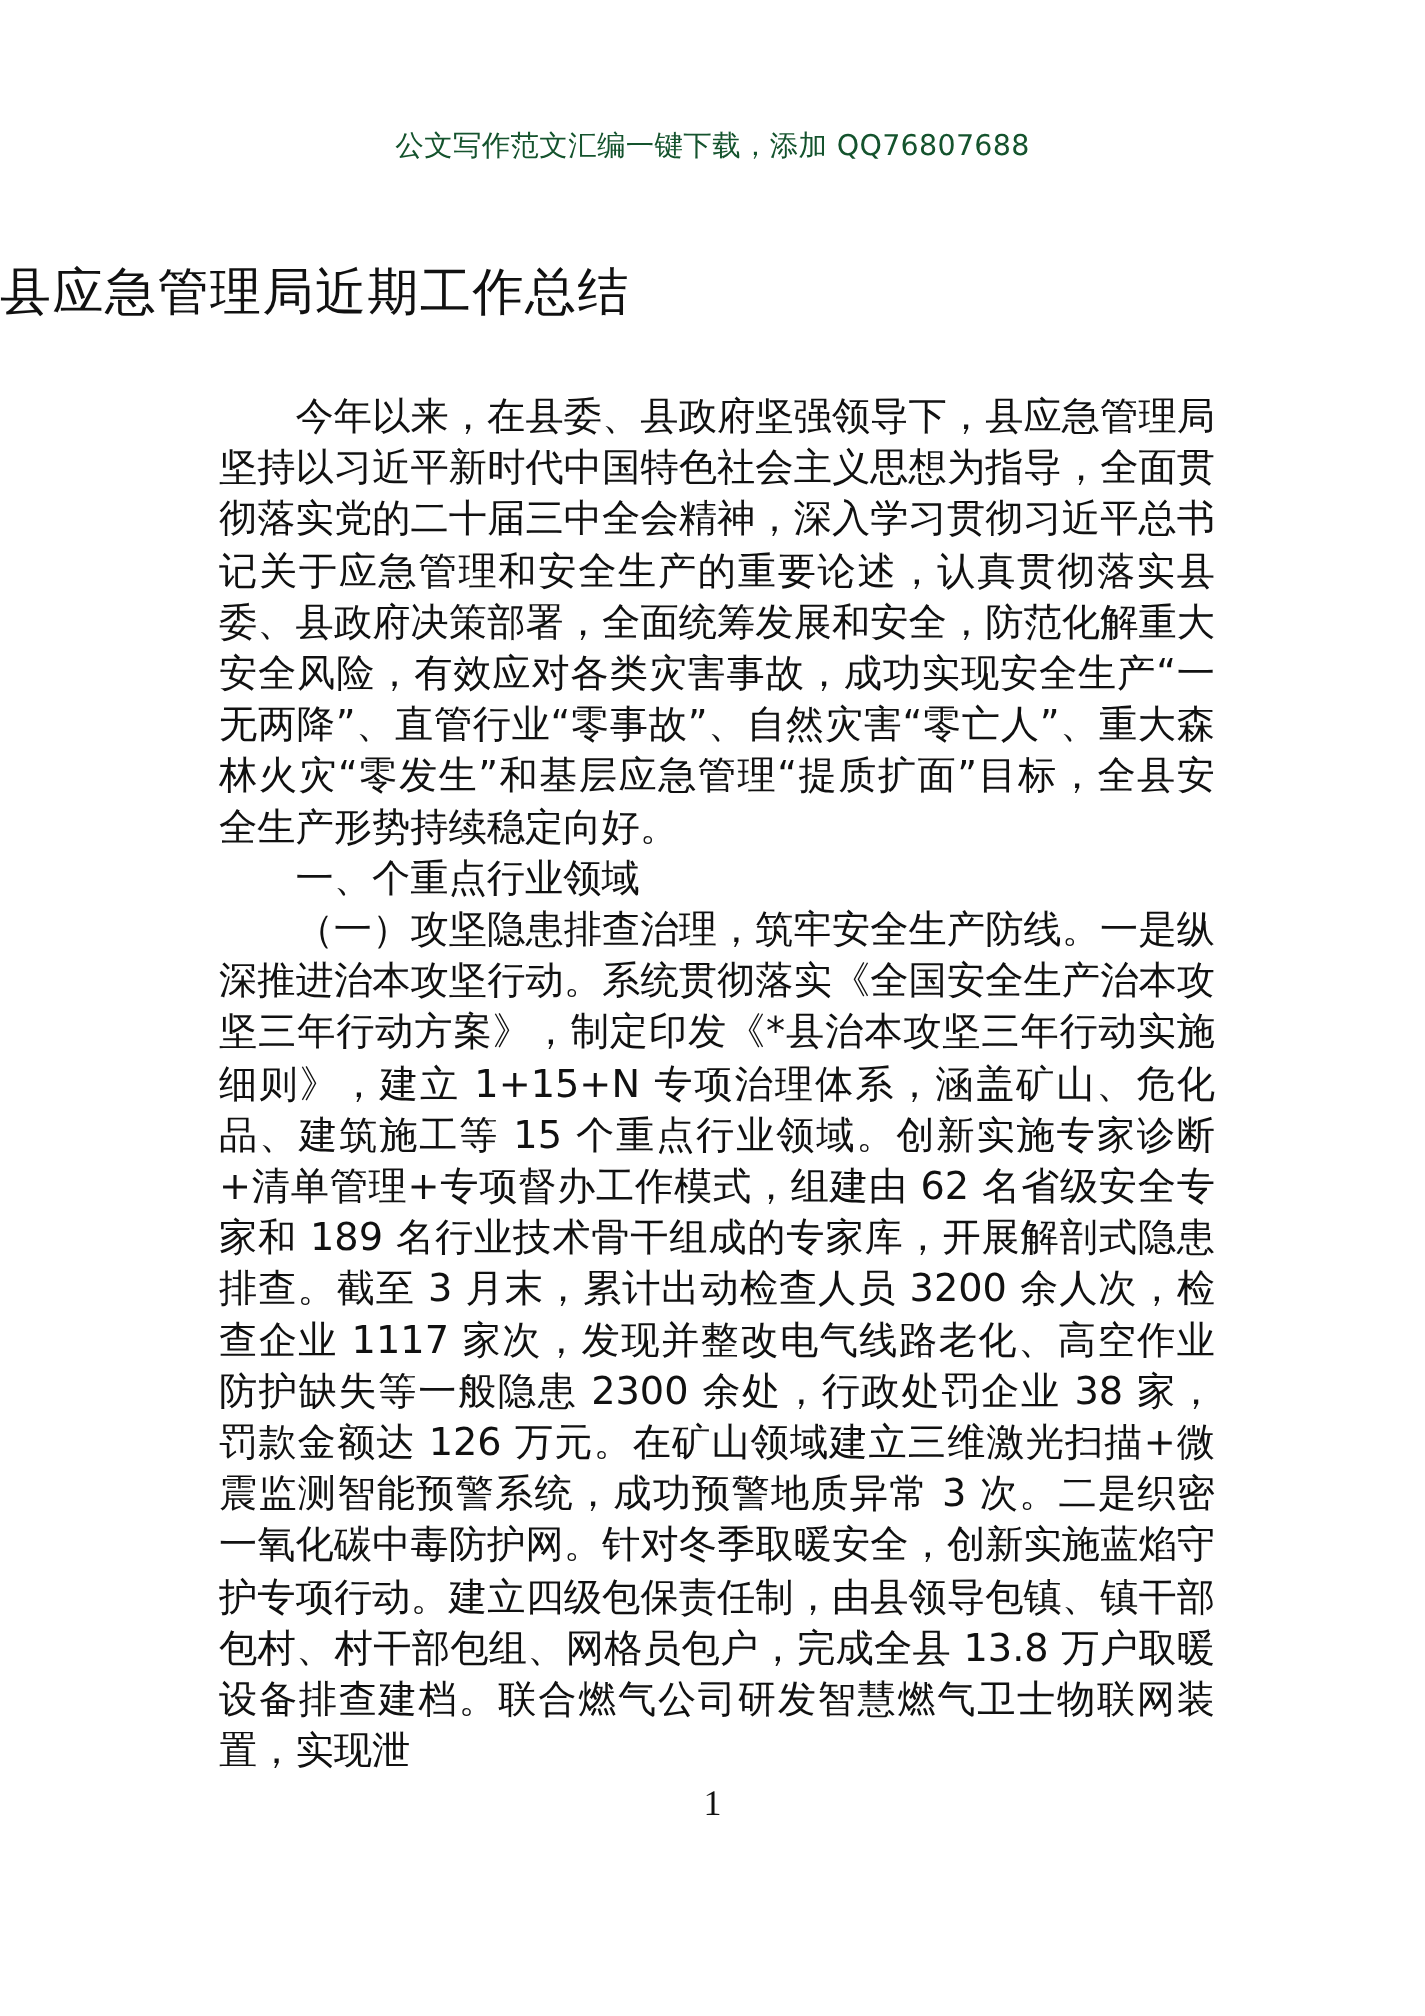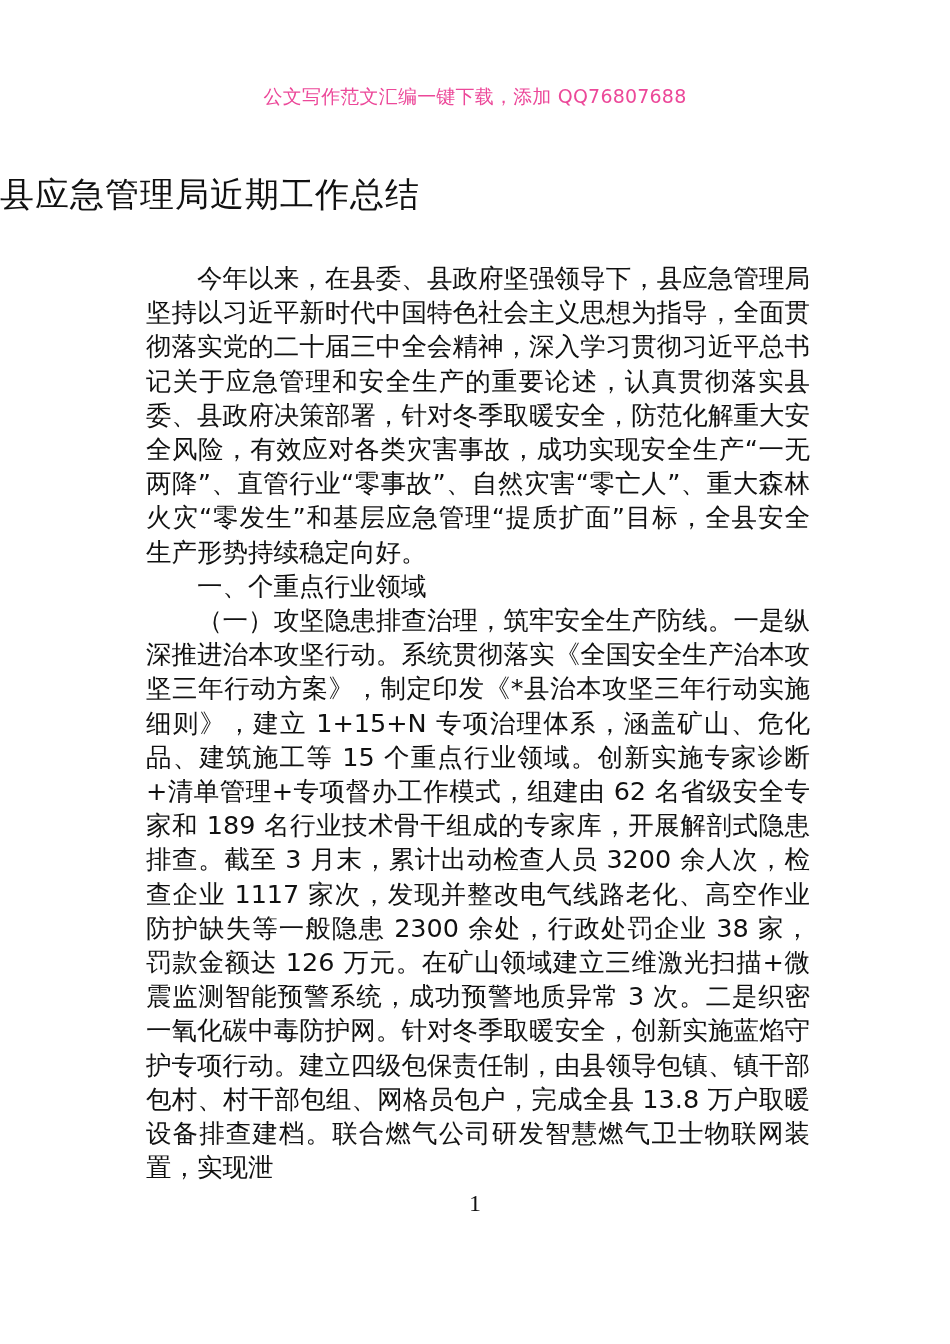--- a/index.html
+++ b/index.html
@@ -14,21 +14,21 @@
       overflow: hidden;
       font-family: "DejaVu Sans", sans-serif;
       color: #111111;
     }
     .header-note {
       position: absolute;
       top: 84px;
       left: 0;
       width: 950px;
       text-align: center;
-      color: #ec4899;
+      color: #14532d;
       font-size: 19px;
       letter-spacing: 0.2px;
     }
     .title {
       position: absolute;
       top: 172px;
       left: 0;
       width: 950px;
       text-align: left;
       font-size: 34px;
@@ -64,18 +64,18 @@
     }
   </style>
 </head>
 <body>
 
 <div class="header-note">公文写作范文汇编一键下载，添加 QQ76807688</div>
 
 <h1 class="title">县应急管理局近期工作总结</h1>
 
 <div class="body">
-  <p>今年以来，在县委、县政府坚强领导下，县应急管理局坚持以习近平新时代中国特色社会主义思想为指导，全面贯彻落实党的二十届三中全会精神，深入学习贯彻习近平总书记关于应急管理和安全生产的重要论述，认真贯彻落实县委、县政府决策部署，针对冬季取暖安全，防范化解重大安全风险，有效应对各类灾害事故，成功实现安全生产“一无两降”、直管行业“零事故”、自然灾害“零亡人”、重大森林火灾“零发生”和基层应急管理“提质扩面”目标，全县安全生产形势持续稳定向好。</p>
+  <p>今年以来，在县委、县政府坚强领导下，县应急管理局坚持以习近平新时代中国特色社会主义思想为指导，全面贯彻落实党的二十届三中全会精神，深入学习贯彻习近平总书记关于应急管理和安全生产的重要论述，认真贯彻落实县委、县政府决策部署，全面统筹发展和安全，防范化解重大安全风险，有效应对各类灾害事故，成功实现安全生产“一无两降”、直管行业“零事故”、自然灾害“零亡人”、重大森林火灾“零发生”和基层应急管理“提质扩面”目标，全县安全生产形势持续稳定向好。</p>
   <p class="heading">一、个重点行业领域</p>
   <p>（一）攻坚隐患排查治理，筑牢安全生产防线。一是纵深推进治本攻坚行动。系统贯彻落实《全国安全生产治本攻坚三年行动方案》，制定印发《*县治本攻坚三年行动实施细则》，建立 1+15+N 专项治理体系，涵盖矿山、危化品、建筑施工等 15 个重点行业领域。创新实施专家诊断+清单管理+专项督办工作模式，组建由 62 名省级安全专家和 189 名行业技术骨干组成的专家库，开展解剖式隐患排查。截至 3 月末，累计出动检查人员 3200 余人次，检查企业 1117 家次，发现并整改电气线路老化、高空作业防护缺失等一般隐患 2300 余处，行政处罚企业 38 家，罚款金额达 126 万元。在矿山领域建立三维激光扫描+微震监测智能预警系统，成功预警地质异常 3 次。二是织密一氧化碳中毒防护网。针对冬季取暖安全，创新实施蓝焰守护专项行动。建立四级包保责任制，由县领导包镇、镇干部包村、村干部包组、网格员包户，完成全县 13.8 万户取暖设备排查建档。联合燃气公司研发智慧燃气卫士物联网装置，实现泄</p>
 </div>
 
 <div class="page-number">1</div>
 
 </body></html>

